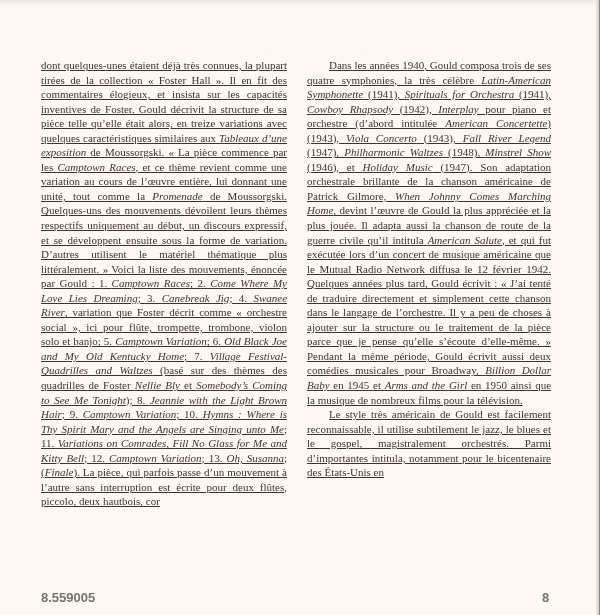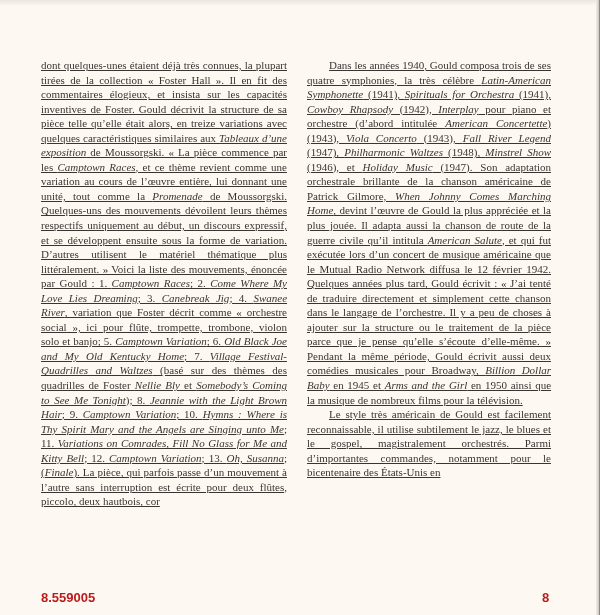--- a/index.html
+++ b/index.html
@@ -24,33 +24,33 @@
     text-align: justify; hyphens: none; text-decoration: underline;
   }
   .col-left { left: 41px; }
   .col-right { left: 307px; width: 244px; }
   .column p { margin: 0; }
   .column p.indent { text-indent: 22px; }
   i { font-style: italic; }
   .footer {
     position: absolute; top: 590px;
     font-family: "Liberation Sans", "DejaVu Sans", sans-serif;
-    font-weight: bold; font-size: 13px; color: #b91c1c;
+    font-weight: bold; font-size: 13px; color: #737373;
   }
   .catalog { left: 41px; }
   .pagenum { left: 542px; }
 </style>
 </head>
 <body>
 
 <div class="top-shade"></div>
 <div class="page-edge"></div>
 
 <div class="column col-left">
     <p><span>dont quelques-unes étaient déjà très connues, la plupart tirées de la collection « Foster Hall ». Il en fit des commentaires élogieux, et insista sur les capacités inventives de Foster. Gould décrivit la structure de sa pièce telle qu’elle était alors, en treize variations avec quelques caractéristiques similaires aux </span><i>Tableaux d’une exposition</i><span> de Moussorgski. « La pièce commence par les </span><i>Camptown Races</i><span>, et ce thème revient comme une variation au cours de l’œuvre entière, lui donnant une unité, tout comme la </span><i>Promenade</i><span> de Moussorgski. Quelques-uns des mouvements dévoilent leurs thèmes respectifs uniquement au début, un discours expressif, et se développent ensuite sous la forme de variation. D’autres utilisent le matériel thématique plus littéralement. » Voici la liste des mouvements, énoncée par Gould : 1. </span><i>Camptown Races</i><span>; 2. </span><i>Come Where My Love Lies Dreaming</i><span>; 3. </span><i>Canebreak Jig</i><span>; 4. </span><i>Swanee River</i><span>, variation que Foster décrit comme « orchestre social », ici pour flûte, trompette, trombone, violon solo et banjo; 5. </span><i>Camptown Variation</i><span>; 6. </span><i>Old Black Joe and My Old Kentucky Home</i><span>; 7. </span><i>Village Festival-Quadrilles and Waltzes</i><span> (basé sur des thèmes des quadrilles de Foster </span><i>Nellie Bly</i><span> et </span><i>Somebody’s Coming to See Me Tonight</i><span>); 8. </span><i>Jeannie with the Light Brown Hair</i><span>; 9. </span><i>Camptown Variation</i><span>; 10. </span><i>Hymns : Where is Thy Spirit Mary and the Angels are Singing unto Me</i><span>; 11. </span><i>Variations on Comrades, Fill No Glass for Me and Kitty Bell</i><span>; 12. </span><i>Camptown Variation</i><span>; 13. </span><i>Oh, Susanna</i><span>; (</span><i>Finale</i><span>). La pièce, qui parfois passe d’un mouvement à l’autre sans interruption est écrite pour deux flûtes, piccolo, deux hautbois, cor</span></p>
   </div>
 <div class="column col-right">
     <p class="indent"><span>Dans les années 1940, Gould composa trois de ses quatre symphonies, la très célèbre </span><i>Latin-American Symphonette</i><span> (1941), </span><i>Spirituals for Orchestra</i><span> (1941), </span><i>Cowboy Rhapsody</i><span> (1942), </span><i>Interplay</i><span> pour piano et orchestre (d’abord intitulée </span><i>American Concertette</i><span>) (1943), </span><i>Viola Concerto</i><span> (1943), </span><i>Fall River Legend</i><span> (1947), </span><i>Philharmonic Waltzes</i><span> (1948), </span><i>Minstrel Show</i><span> (1946), et </span><i>Holiday Music</i><span> (1947). Son adaptation orchestrale brillante de la chanson américaine de Patrick Gilmore, </span><i>When Johnny Comes Marching Home</i><span>, devint l’œuvre de Gould la plus appréciée et la plus jouée. Il adapta aussi la chanson de route de la guerre civile qu’il intitula </span><i>American Salute</i><span>, et qui fut exécutée lors d’un concert de musique américaine que le Mutual Radio Network diffusa le 12 février 1942. Quelques années plus tard, Gould écrivit : « J’ai tenté de traduire directement et simplement cette chanson dans le langage de l’orchestre. Il y a peu de choses à ajouter sur la structure ou le traitement de la pièce parce que je pense qu’elle s’écoute d’elle-même. » Pendant la même période, Gould écrivit aussi deux comédies musicales pour Broadway, </span><i>Billion Dollar Baby</i><span> en 1945 et </span><i>Arms and the Girl</i><span> en 1950 ainsi que la musique de nombreux films pour la télévision.</span></p>
-    <p class="indent"><span>Le style très américain de Gould est facilement reconnaissable, il utilise subtilement le jazz, le blues et le gospel, magistralement orchestrés. Parmi d’importantes commandes, notamment pour le bicentenaire des États-Unis en</span></p>
+    <p class="indent"><span>Le style très américain de Gould est facilement reconnaissable, il utilise subtilement le jazz, le blues et le gospel, magistralement orchestrés. Parmi d’importantes intitula, notamment pour le bicentenaire des États-Unis en</span></p>
   </div>
 
 <div class="footer catalog">8.559005</div>
 <div class="footer pagenum">8</div>
 
 </body></html>

